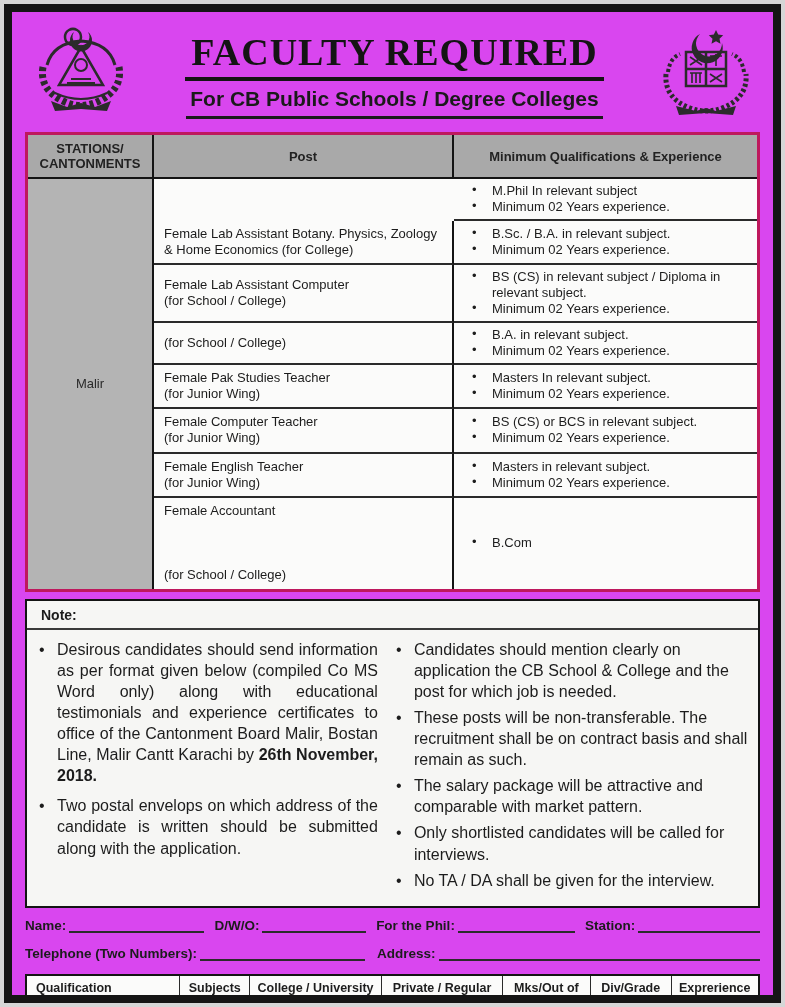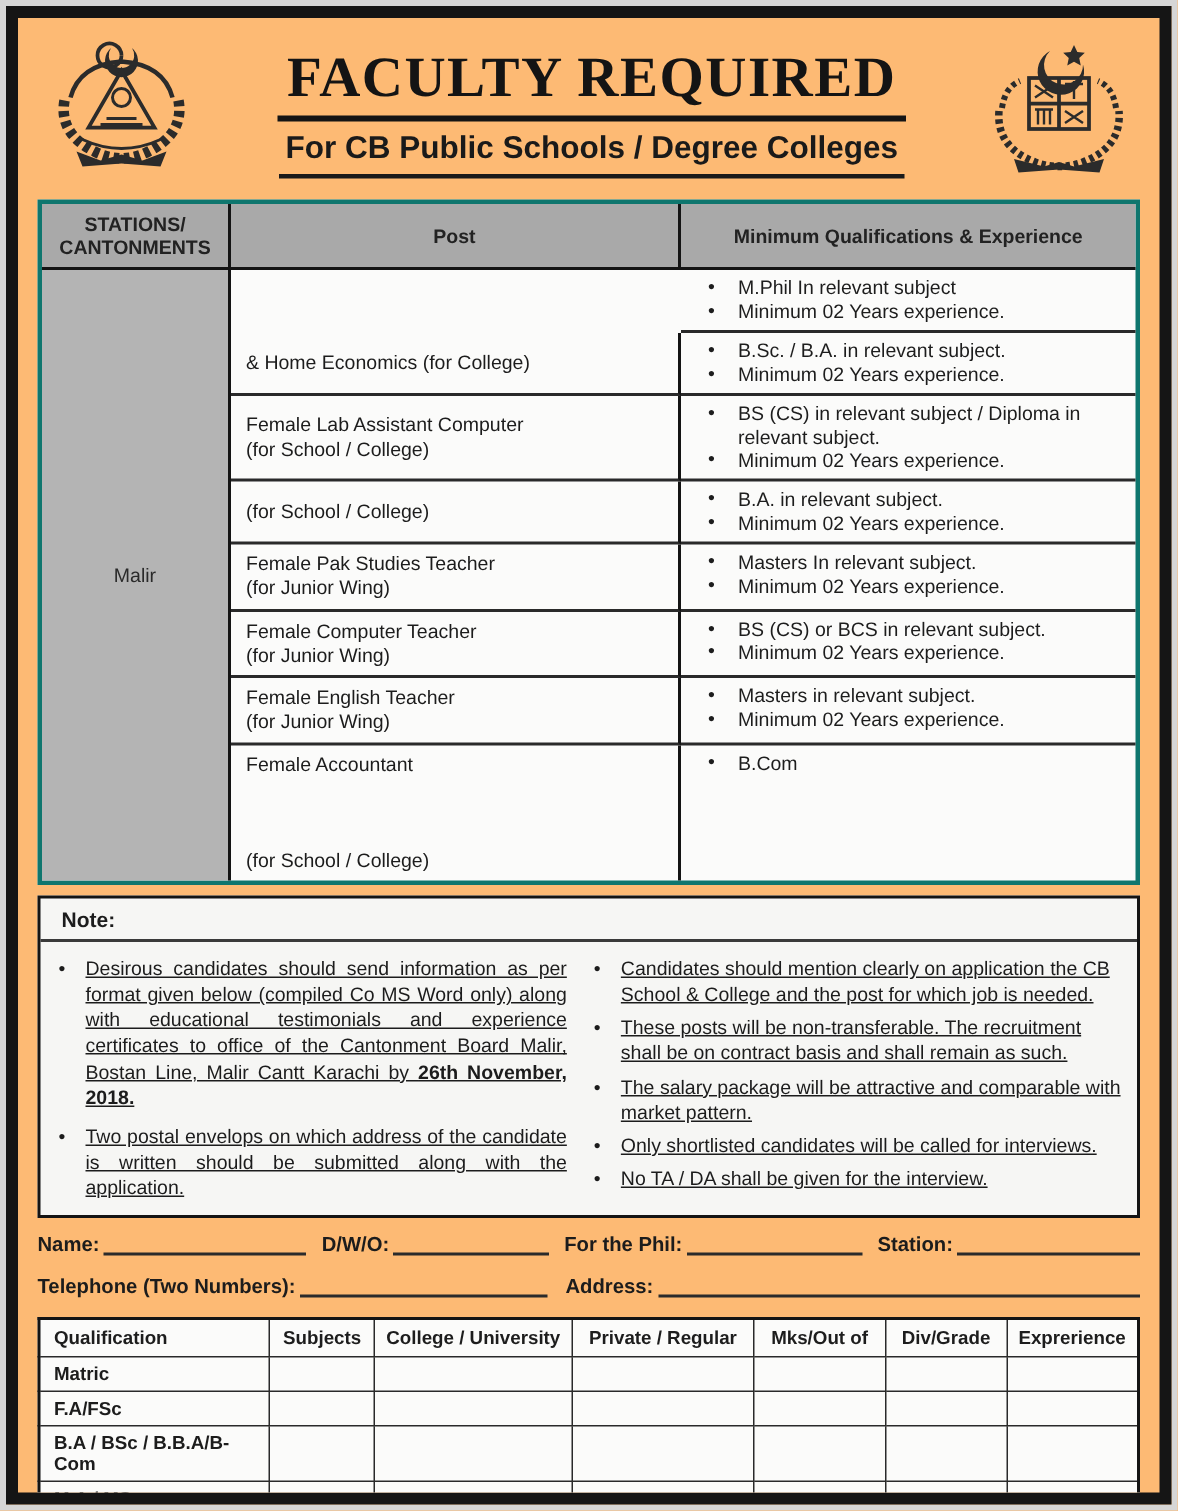--- a/index.html
+++ b/index.html
@@ -7,21 +7,21 @@
   body {
     background:#d6d6d6;
     font-family:"Liberation Sans", sans-serif;
     color:#1c1c1c;
     -webkit-font-smoothing:antialiased;
   }
   .ad {
     width:777px; height:999px;
     margin:4px;
     border:8px solid #151515;
-    background:#fdba74;
+    background:#d946ef;
     display:flex; flex-direction:column;
     overflow:hidden;
   }
   .content { padding:10px 13px 0 13px; display:flex; flex-direction:column; flex:1; }
 
   
   .header { display:flex; align-items:center; min-height:100px; margin-bottom:6px; }
   .logo { flex:0 0 auto; }
   .head-center { flex:1; text-align:center; }
   .title {
@@ -33,21 +33,21 @@
     padding:0 6px 3px 6px;
   }
   .subtitle {
     display:inline-block;
     font-size:21px; font-weight:700; color:#1a1a1a;
     margin-top:6px; padding:0 4px 5px 4px;
     border-bottom:3px solid #1a1a1a;
   }
 
   
-  .ptable { border:3px solid #0f766e; background:#fbfbfa; }
+  .ptable { border:3px solid #be185d; background:#fbfbfa; }
   .pt-head {
     display:grid; grid-template-columns:126px 300px 1fr;
     background:#a9a9a9; border-bottom:2px solid #141414;
   }
   .pt-head > div {
     padding:6px 6px; display:flex; align-items:center; justify-content:center;
     text-align:center; font-weight:700; font-size:13px; color:#222; min-height:42px;
   }
   .pt-head > div:not(:last-child) { border-right:2px solid #141414; }
   .pt-body {
@@ -60,35 +60,35 @@
     grid-column:1; grid-row:1 / span 8;
     background:#b4b4b4; border-right:2px solid #141414;
     display:flex; align-items:center; justify-content:center;
     font-size:13px; color:#2a2a2a;
   }
   .post-cell {
     grid-column:2; border-right:2px solid #141414; border-bottom:2px solid #2a2a2a;
     padding:5px 4px 5px 10px; font-size:13px; line-height:1.25;
     display:flex; flex-direction:column; justify-content:center;
   }
-  .qual-cell { grid-column:3; border-bottom:2px solid #2a2a2a; padding:4px 4px; display:flex; align-items:flex-start; }
+  .qual-cell { grid-column:3; border-bottom:2px solid #2a2a2a; padding:4px 4px; display:flex; align-items:center; }
   .pr8 { border-bottom:none !important;gap:48px; }
   .pr1{grid-row:1}.pr2{grid-row:2}.pr3{grid-row:3}.pr4{grid-row:4}
   .pr5{grid-row:5}.pr6{grid-row:6}.pr7{grid-row:7}.pr8{grid-row:8}
   ul.quals { list-style:none; width:100%; }
   ul.quals li {
     position:relative; padding-left:34px; font-size:13px; line-height:1.22; color:#1d1d1d;
   }
   ul.quals li::before { content:"•"; position:absolute; left:14px; top:-1px; font-size:13px; }
 
   
   .note-box { border:2.5px solid #141414; margin-top:7px; background:#f6f6f4; }
   .note-label { font-weight:700; font-size:14px; padding:6px 14px 5px 14px; border-bottom:2px solid #3a3a3a; }
   .note-cols { display:flex; padding:9px 10px 10px 4px; }
-  .note-col { font-size:13px; line-height:1.32;text-decoration:underline; }
+  .note-col { font-size:16px; line-height:1.32; }
   .note-col.left { width:49.5%; text-align:justify; padding-right:8px; }
   .note-col.right { width:50.5%; padding-left:2px; }
   .nbullet { position:relative; padding-left:26px; margin-bottom:9px; }
   .nbullet:last-child { margin-bottom:0; }
   .nbullet::before { content:"•"; position:absolute; left:8px; top:0; }
   .note-col.right .nbullet { margin-bottom:5px; }
 
   
   .form { margin-top:10px; font-size:13.5px; font-weight:700; }
   .fline { display:flex; align-items:flex-end; margin-bottom:13px; }
@@ -155,20 +155,21 @@
         <div class="station-cell">Malir</div>
 
         <div class="qual-cell pr1">
           <ul class="quals">
             <li>M.Phil In relevant subject</li>
             <li>Minimum 02 Years experience.</li>
           </ul>
         </div>
 
         <div class="post-cell pr2">
+          <span>Female Lab Assistant Botany. Physics, Zoology</span>
           <span>&amp; Home Economics (for College)</span>
         </div>
         <div class="qual-cell pr2">
           <ul class="quals">
             <li>B.Sc. / B.A. in relevant subject.</li>
             <li>Minimum 02 Years experience.</li>
           </ul>
         </div>
 
         <div class="post-cell pr3">

